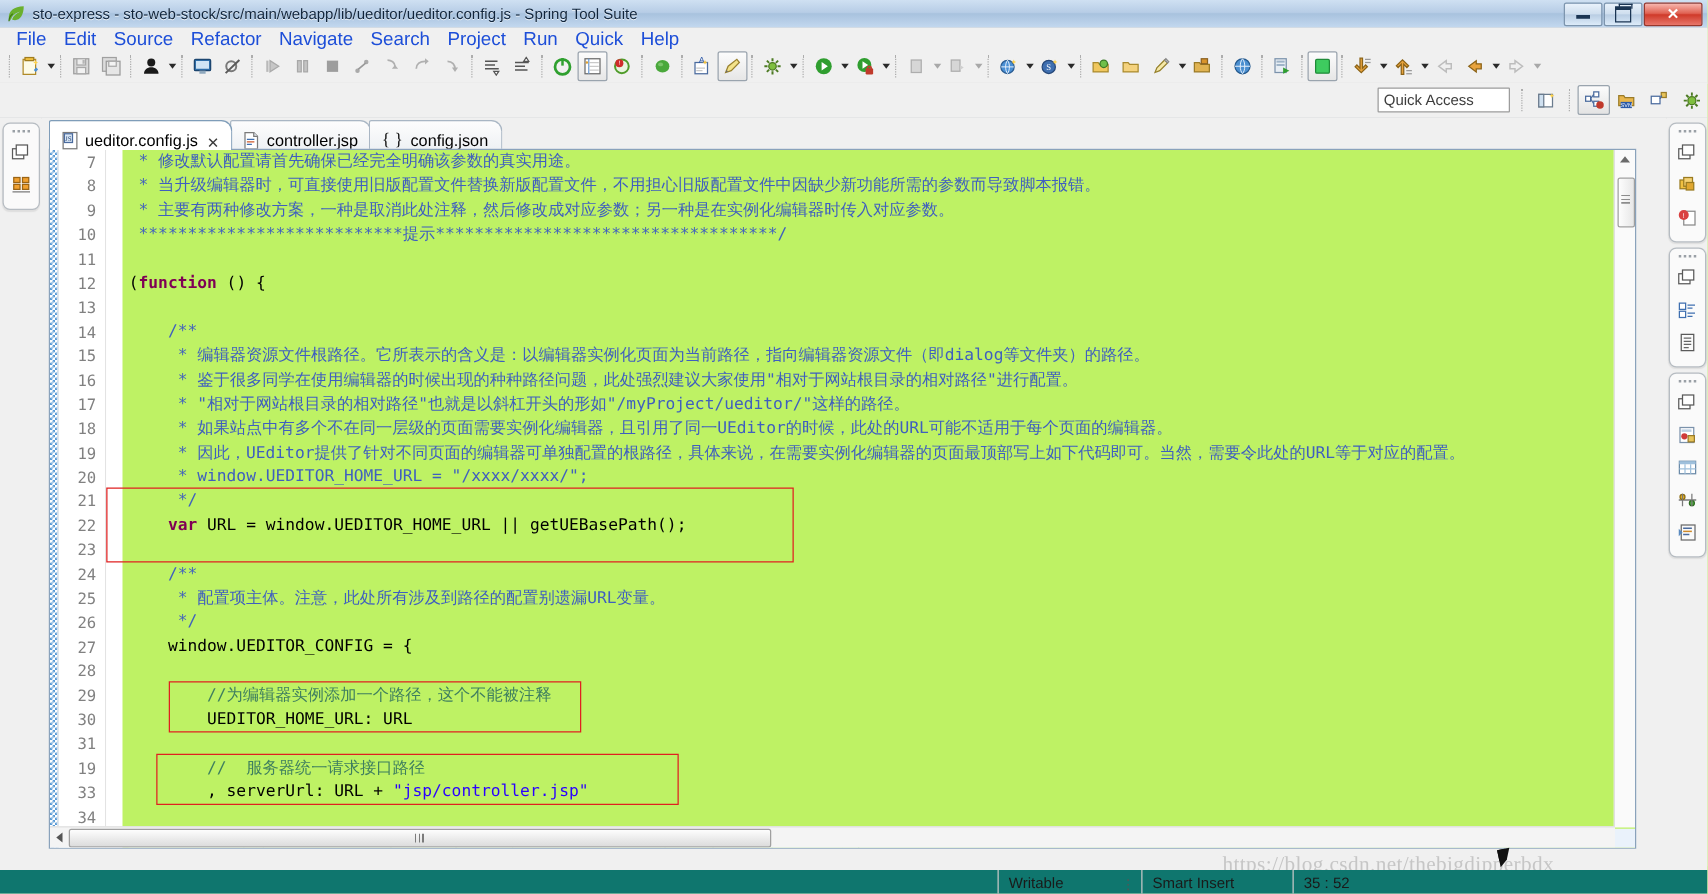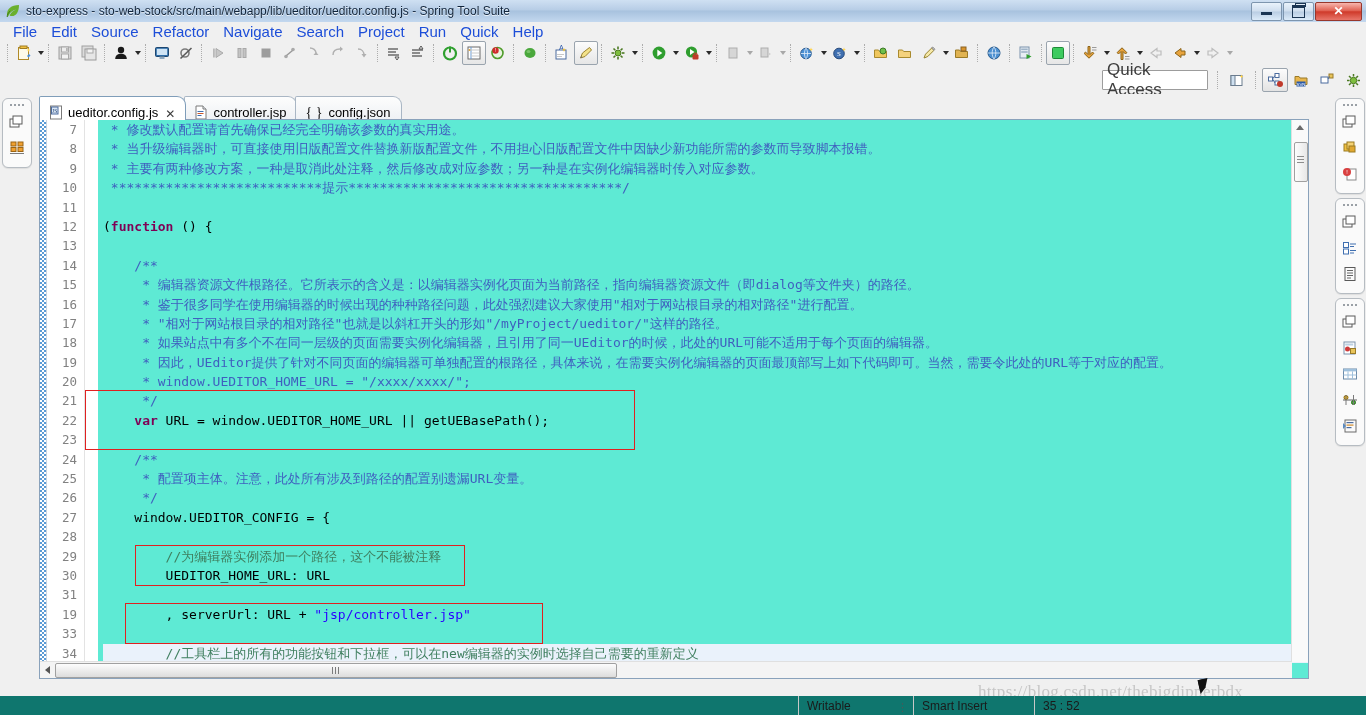--- a/index.html
+++ b/index.html
@@ -74,21 +74,21 @@
   .arrw.dim i{border-top-color:#a8a8a8;}
 
   
   .qarow{
     position:absolute;left:0;top:66px;width:1366px;height:28px;
     background:#f0f0f0;display:flex;align-items:center;justify-content:flex-end;
     border-bottom:1px solid #c6c9cc;
   }
   .qa-field{
     width:96px;height:18px;border:1px solid #9c9c9c;background:#fff;border-radius:1px;
-    display:flex;align-items:center;padding:0 4px;color:#3d3d3d;font-size:17px;margin-right:4px;
+    display:flex;align-items:center;padding:0 4px;color:#3d3d3d;font-size:12px;margin-right:4px;
   }
   .persp-sep{width:1px;height:18px;border-left:1px dotted #adadad;margin:0 5px;}
   .pbtn{width:24px;height:22px;display:flex;align-items:center;justify-content:center;border:1px solid transparent;border-radius:2px;}
   .pbtn.on{border-color:#9aa4ae;background:linear-gradient(to bottom,#fcfcfc,#e3e3e3);}
 
   
   .leftbar{
     position:absolute;left:0;top:94px;width:33px;height:599px;background:#f0f0f0;
   }
   .fvgroup{
@@ -150,21 +150,21 @@
   }
   .gutter{
     width:38px;flex:0 0 auto;background:#fff;color:#818181;
     font-family:"DejaVu Sans Mono","Liberation Mono",monospace;font-size:12.5px;
     text-align:right;padding-right:7px;box-sizing:border-box;
     border-right:1px solid #e3e3e3;
   }
   .gutter div{height:19.4px;line-height:19.4px;}
   .foldcol{width:13px;flex:0 0 auto;background:#fff;}
   .code{
-    flex:1 1 auto;position:relative;background:#5eead4;overflow:hidden;
+    flex:1 1 auto;position:relative;background:#bef264;overflow:hidden;
     font-family:"DejaVu Sans Mono","Liberation Mono",monospace;
     font-size:13px;color:#000;padding-left:5px;
   }
   .code .ln{height:19.4px;line-height:19.4px;white-space:pre;}
   .code .ln.cur{background:#eaf2fb;}
   .cmt{color:#3f7f5f;}
   .cmt-blue{color:#3f5fbf;}
   .kw{color:#7f0055;font-weight:bold;}
   .str{color:#2a00ff;}
   .plain{color:#000;}
@@ -877,20 +877,21 @@
             <div class="ln"><span class="plain">    </span><span class="kw">var</span><span class="plain"> URL = window.UEDITOR_HOME_URL || getUEBasePath();</span></div>
             <div class="ln">&nbsp;</div>
             <div class="ln"><span class="cmt-blue">    /**</span></div>
             <div class="ln"><span class="cmt-blue">     * 配置项主体。注意，此处所有涉及到路径的配置别遗漏URL变量。</span></div>
             <div class="ln"><span class="cmt-blue">     */</span></div>
             <div class="ln"><span class="plain">    window.UEDITOR_CONFIG = {</span></div>
             <div class="ln">&nbsp;</div>
             <div class="ln"><span class="cmt">        //为编辑器实例添加一个路径，这个不能被注释</span></div>
             <div class="ln"><span class="plain">        UEDITOR_HOME_URL: URL</span></div>
             <div class="ln">&nbsp;</div>
+            <div class="ln"><span class="cmt">        //  服务器统一请求接口路径</span></div>
             <div class="ln"><span class="plain">        , serverUrl: URL + </span><span class="str">"jsp/controller.jsp"</span></div>
             <div class="ln">&nbsp;</div>
             <div class="ln cur"><span class="cmt">        //工具栏上的所有的功能按钮和下拉框，可以在new编辑器的实例时选择自己需要的重新定义</span></div>
           </div>
 
         <div class="vscroll">
           <i class="vup"></i>
           <div class="vthumb"></div>
         </div>
 

